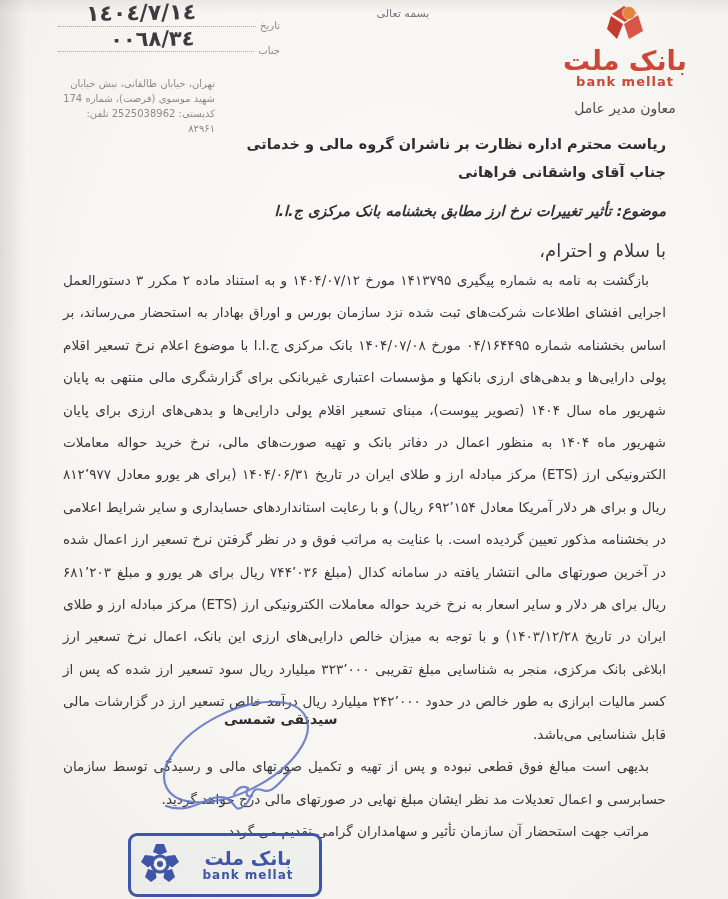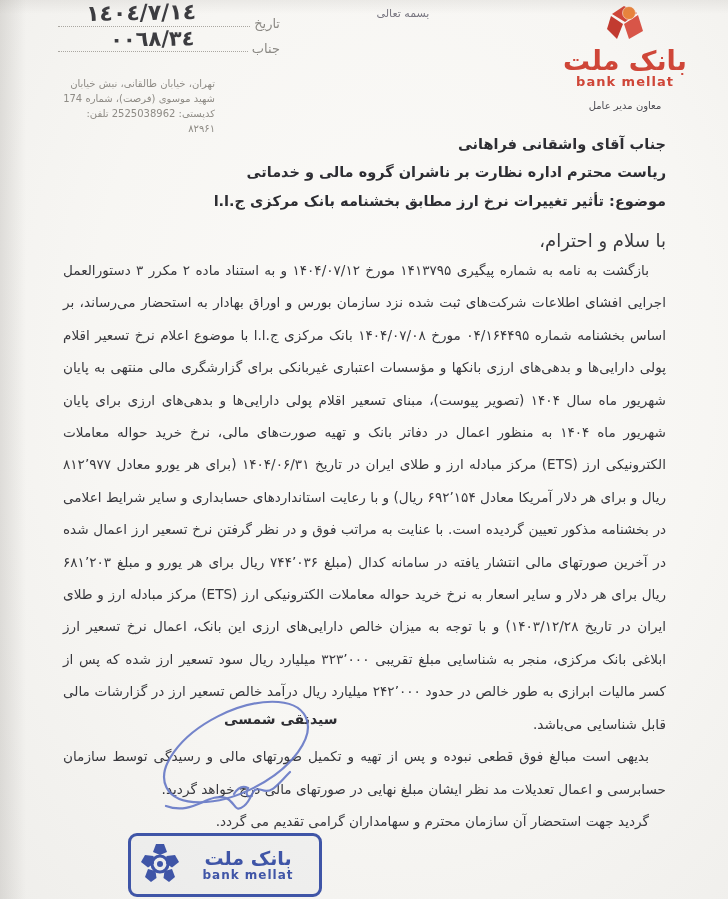--- a/index.html
+++ b/index.html
@@ -17,40 +17,40 @@
 
   
   .bismillah{position:absolute;top:7px;left:338px;width:130px;text-align:center;
     font-size:11px;color:#77757f;}
 
   
   .logo-block{position:absolute;top:3px;left:545px;width:160px;text-align:center;}
   .logo-mark{display:block;margin:0 auto;}
   .brand-fa{font-size:27px;font-weight:bold;color:#cf4638;line-height:28px;margin-top:-2px;}
   .brand-en{font-size:13px;font-weight:bold;color:#cf4638;letter-spacing:1px;line-height:14px;}
-  .role{font-size:10px;color:#4c4b52;margin-top:11px;}
+  .role{font-size:14px;color:#4c4b52;margin-top:11px;}
 
   
   .fields{position:absolute;top:6px;left:58px;width:222px;direction:rtl;}
   .field-row{position:relative;height:25px;display:flex;align-items:flex-end;}
-  .field-label{font-size:13px;color:#8b8984;padding-left:4px;white-space:nowrap;}
+  .field-label{font-size:10px;color:#8b8984;padding-left:4px;white-space:nowrap;}
   .leader{flex:1;border-bottom:1px dotted #aaa7a1;margin-bottom:4px;}
   .hand{position:absolute;font-weight:bold;color:#3c3c40;transform:rotate(-1deg);}
   .hand-date{left:28px;top:-6px;font-size:22px;letter-spacing:2px;}
   .hand-number{left:52px;top:-4px;font-size:21px;letter-spacing:2px;}
   .hand-dash{left:78px;top:12px;width:68px;height:0;border-top:2px solid#4c4c50;border-radius:60%;transform:rotate(-3deg);}
 
   
   .address{position:absolute;top:76px;left:60px;width:155px;direction:rtl;text-align:right;
     font-size:10px;line-height:15px;color:#8e8b85;}
 
   
   .body{position:absolute;top:130px;left:63px;width:603px;direction:rtl;}
   .head-line{font-weight:bold;font-size:14.5px;line-height:28px;color:#2e2e33;text-align:right;}
-  .subject{margin-top:1px;}
+  .subject{margin-top:11px;font-style:italic;}
   .salutation{font-size:18px;margin-top:13px;line-height:26px;text-align:right;}
   .para{font-size:13.6px;line-height:32.4px;text-align:justify;text-indent:17px;margin:0;color:#38383d;}
   .para+.para{margin-top:0;}
 
   
   .sig-name{position:absolute;left:224px;top:711px;font-weight:bold;font-size:14px;color:#2e2e33;direction:rtl;}
   .sig-draw{position:absolute;left:138px;top:694px;}
 
   
   .stamp{position:absolute;left:128px;top:833px;width:176px;height:54px;
@@ -95,27 +95,27 @@
     </div>
   </div>
 
   <div class="address">
     <div>تهران، خیابان طالقانی، نبش خیابان</div>
     <div>شهید موسوی (فرصت)، شماره 174</div>
     <div>کدپستی: 2525038962 تلفن: ۸۲۹۶۱</div>
   </div>
 
   <div class="body">
+    <div class="head-line">ریاست محترم اداره نظارت بر ناشران گروه مالی و خدماتی</div>
     <div class="head-line">جناب آقای واشقانی فراهانی</div>
-    <div class="head-line">ریاست محترم اداره نظارت بر ناشران گروه مالی و خدماتی</div>
     <div class="head-line subject">موضوع: تأثیر تغییرات نرخ ارز مطابق بخشنامه بانک مرکزی ج.ا.ا</div>
     <div class="salutation">با سلام و احترام،</div>
     <p class="para">بازگشت به نامه به شماره پیگیری ۱۴۱۳۷۹۵ مورخ ۱۴۰۴/۰۷/۱۲ و به استناد ماده ۲ مکرر ۳ دستورالعمل اجرایی افشای اطلاعات شرکت‌های ثبت شده نزد سازمان بورس و اوراق بهادار به استحضار می‌رساند، بر اساس بخشنامه شماره ۰۴/۱۶۴۴۹۵ مورخ ۱۴۰۴/۰۷/۰۸ بانک مرکزی ج.ا.ا با موضوع اعلام نرخ تسعیر اقلام پولی دارایی‌ها و بدهی‌های ارزی بانکها و مؤسسات اعتباری غیربانکی برای گزارشگری مالی منتهی به پایان شهریور ماه سال ۱۴۰۴ (تصویر پیوست)، مبنای تسعیر اقلام پولی دارایی‌ها و بدهی‌های ارزی برای پایان شهریور ماه ۱۴۰۴ به منظور اعمال در دفاتر بانک و تهیه صورت‌های مالی، نرخ خرید حواله معاملات الکترونیکی ارز (ETS) مرکز مبادله ارز و طلای ایران در تاریخ ۱۴۰۴/۰۶/۳۱ (برای هر یورو معادل ۸۱۲٬۹۷۷ ریال و برای هر دلار آمریکا معادل ۶۹۲٬۱۵۴ ریال) و با رعایت استانداردهای حسابداری و سایر شرایط اعلامی در بخشنامه مذکور تعیین گردیده است. با عنایت به مراتب فوق و در نظر گرفتن نرخ تسعیر ارز اعمال شده در آخرین صورتهای مالی انتشار یافته در سامانه کدال (مبلغ ۷۴۴٬۰۳۶ ریال برای هر یورو و مبلغ ۶۸۱٬۲۰۳ ریال برای هر دلار و سایر اسعار به نرخ خرید حواله معاملات الکترونیکی ارز (ETS) مرکز مبادله ارز و طلای ایران در تاریخ ۱۴۰۳/۱۲/۲۸) و با توجه به میزان خالص دارایی‌های ارزی این بانک، اعمال نرخ تسعیر ارز ابلاغی بانک مرکزی، منجر به شناسایی مبلغ تقریبی ۳۲۳٬۰۰۰ میلیارد ریال سود تسعیر ارز شده که پس از کسر مالیات ابرازی به طور خالص در حدود ۲۴۲٬۰۰۰ میلیارد ریال درآمد خالص تسعیر ارز در گزارشات مالی قابل شناسایی می‌باشد.</p>
     <p class="para">بدیهی است مبالغ فوق قطعی نبوده و پس از تهیه و تکمیل صورتهای مالی و رسیدگی توسط سازمان حسابرسی و اعمال تعدیلات مد نظر ایشان مبلغ نهایی در صورتهای مالی درج خواهد گردید.</p>
-    <p class="para">گردید جهت استحضار آن سازمان محترم و سهامداران گرامی تقدیم می گردد.</p>
+    <p class="para">مراتب جهت استحضار آن سازمان تأثیر و سهامداران گرامی تقدیم می گردد.</p>
   </div>
 
   <div class="sig-name">سیدنقی شمسی</div>
   <span class="sig-draw">
     <svg width="200" height="135" viewBox="0 0 200 135">
       <g fill="none" stroke="#6678c6" stroke-width="2.2" stroke-linecap="round" opacity="0.9">
         <ellipse cx="98" cy="58" rx="78" ry="40" transform="rotate(-27 98 58)"></ellipse>
         <path d="M28 112 C 55 122, 70 98, 88 104 C 98 108, 96 120, 106 112 C 116 104, 112 92, 124 96 C 134 100, 140 90, 152 78"></path>
         <path d="M96 100 q 6 -10 14 -6 q -4 10 4 8"></path>
       </g>

